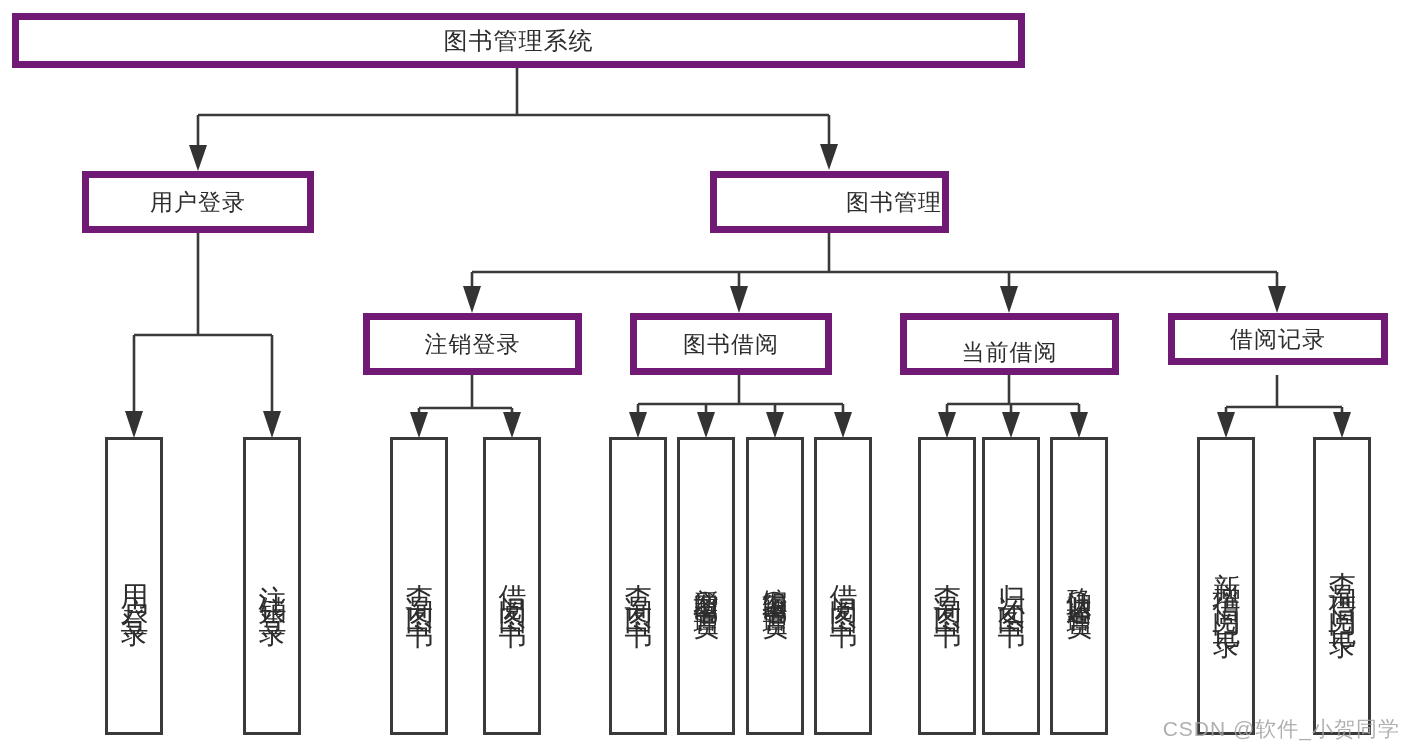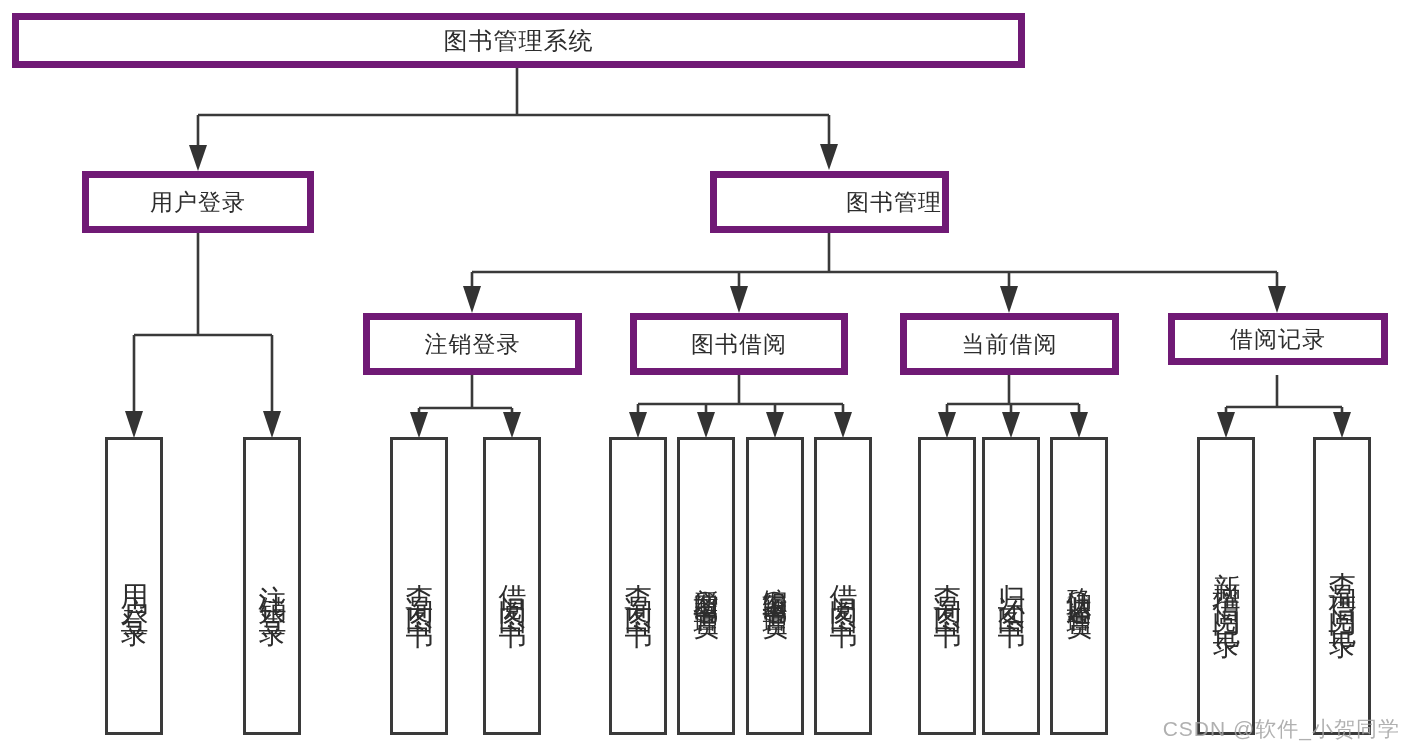--- a/index.html
+++ b/index.html
@@ -124,24 +124,24 @@
   <div class="node" style="left:82px; top:171px; width:232px; height:62px;">
     <span class="lbl">用户登录</span>
   </div>
   <div class="node" style="left:710px; top:171px; width:239px; height:62px;justify-content:flex-end;">
     <span class="lbl">图书管理</span>
   </div>
 
   <div class="node" style="left:363px; top:313px; width:219px; height:62px;">
     <span class="lbl">注销登录</span>
   </div>
-  <div class="node" style="left:630px; top:313px; width:218px; height:62px;">
+  <div class="node" style="left:630px; top:313px; width:202px; height:62px;">
     <span class="lbl">图书借阅</span>
   </div>
-  <div class="node" style="left:900px; top:313px; width:219px; height:62px;">
+  <div class="node" style="left:900px; top:313px; width:219px; height:62px;align-items:flex-end;">
     <span class="lbl">当前借阅</span>
   </div>
   <div class="node" style="left:1168px; top:313px; width:220px; height:52px;">
     <span class="lbl">借阅记录</span>
   </div>
 
   <div class="leaf" style="left:105px;">
     <span class="lbl">用户登录</span>
   </div>
   <div class="leaf" style="left:243px;">

